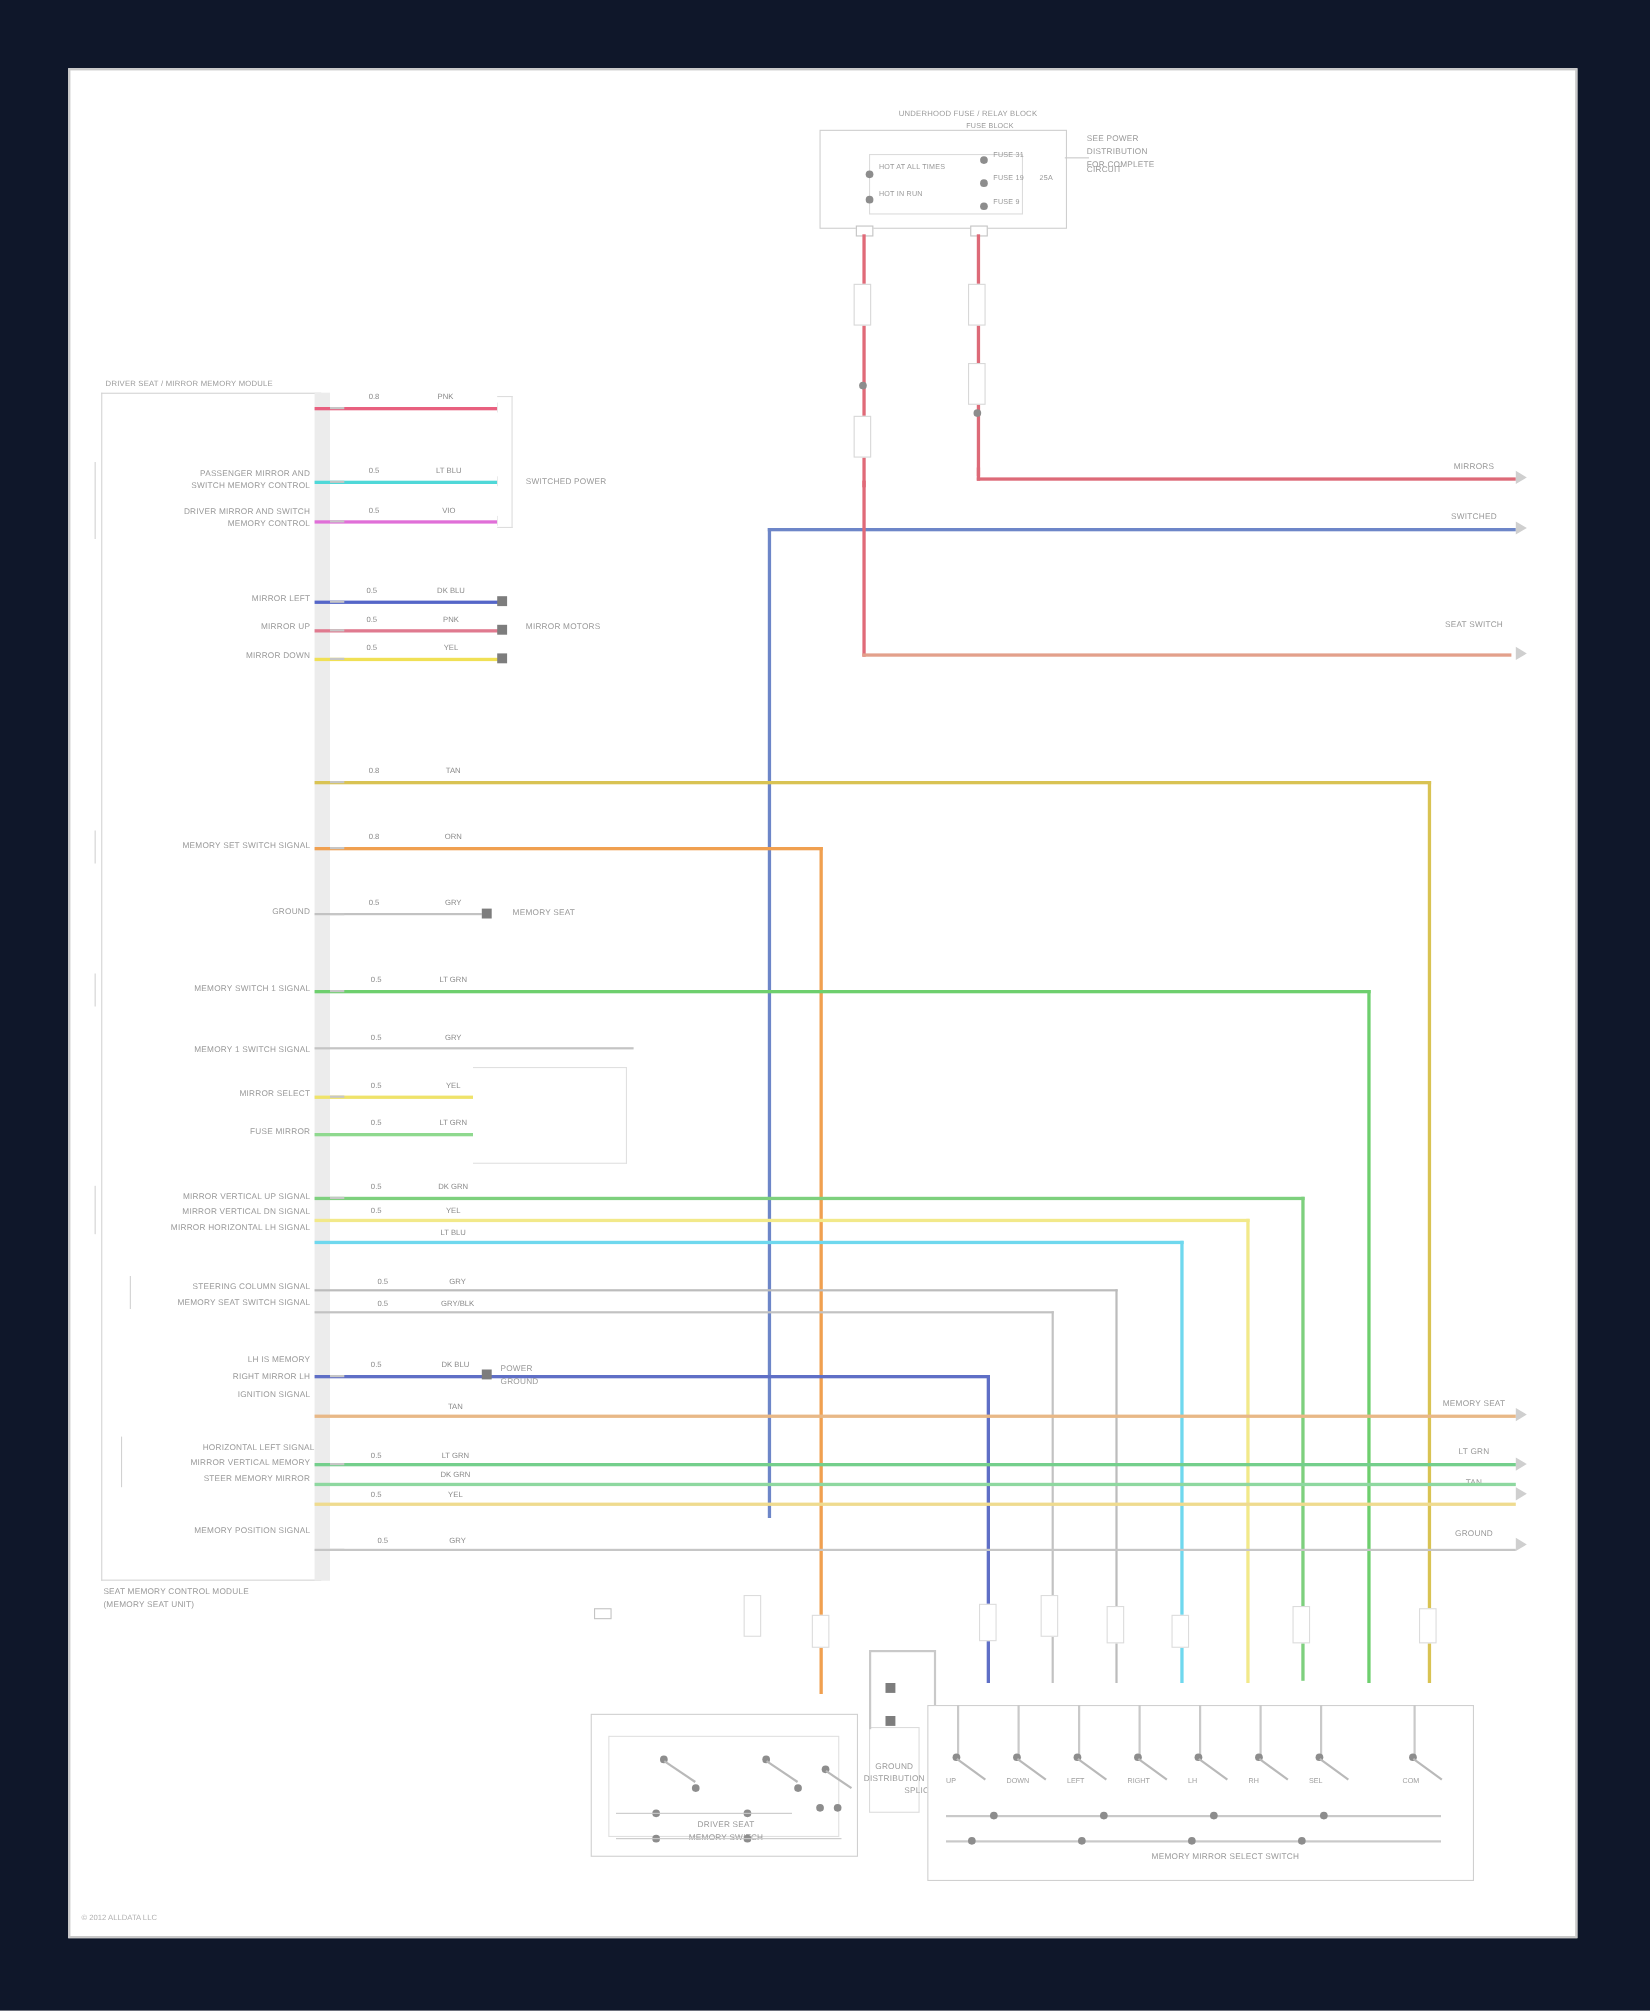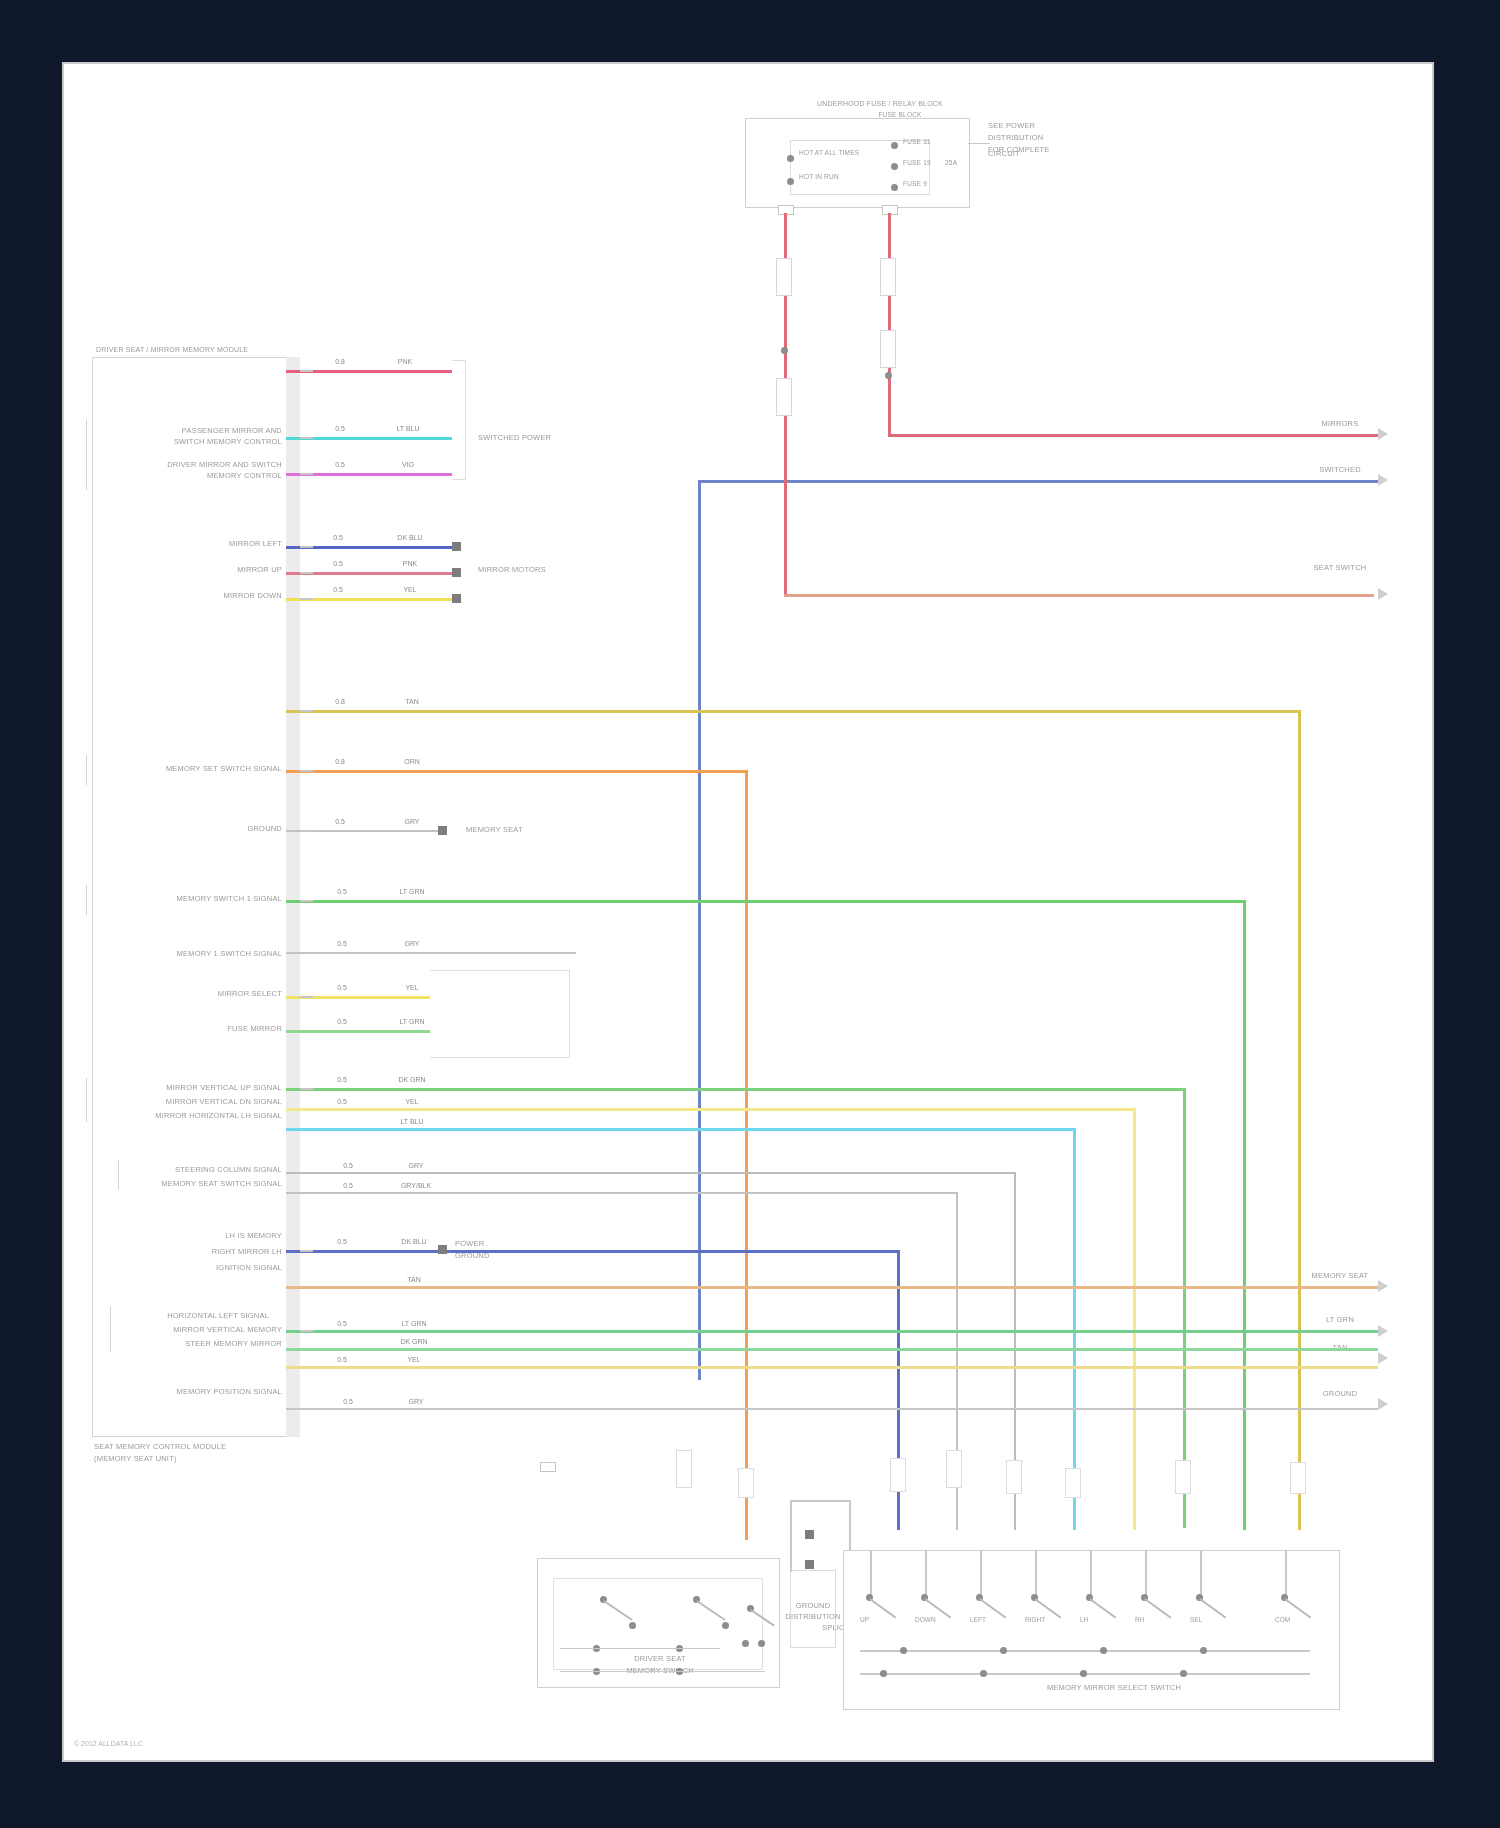--- a/index.html
+++ b/index.html
@@ -131,21 +131,21 @@
   <div class="lbl r" style="left:282px;top:990px;">MIRROR SELECT</div>
   <div class="lbl r" style="left:282px;top:1025px;">FUSE MIRROR</div>
   <div class="lbl r" style="left:282px;top:1084px;">MIRROR VERTICAL UP SIGNAL</div>
   <div class="lbl r" style="left:282px;top:1098px;">MIRROR VERTICAL DN SIGNAL</div>
   <div class="lbl r" style="left:282px;top:1112px;">MIRROR HORIZONTAL LH SIGNAL</div>
   <div class="lbl r" style="left:282px;top:1166px;">STEERING COLUMN SIGNAL</div>
   <div class="lbl r" style="left:282px;top:1180px;padding-left:27px;">MEMORY SEAT SWITCH SIGNAL</div>
   <div class="lbl r" style="left:282px;top:1232px;">LH IS MEMORY</div>
   <div class="lbl r" style="left:282px;top:1248px;">RIGHT MIRROR LH</div>
   <div class="lbl r" style="left:282px;top:1264px;">IGNITION SIGNAL</div>
-  <div class="lbl r" style="left:269px;top:1312px;">HORIZONTAL LEFT SIGNAL</div>
+  <div class="lbl r" style="left:286px;top:1312px;">HORIZONTAL LEFT SIGNAL</div>
   <div class="lbl r" style="left:282px;top:1326px;">MIRROR VERTICAL MEMORY</div>
   <div class="lbl r" style="left:282px;top:1340px;">STEER MEMORY MIRROR</div>
   <div class="lbl r" style="left:282px;top:1388px;">MEMORY POSITION SIGNAL</div>
 
   <div class="grp" style="left:86px;top:420px;height:70px;"></div>
   <div class="grp" style="left:86px;top:755px;height:30px;"></div>
   <div class="grp" style="left:86px;top:885px;height:30px;"></div>
   <div class="grp" style="left:86px;top:1078px;height:44px;"></div>
   <div class="grp" style="left:118px;top:1160px;height:30px;"></div>
   <div class="grp" style="left:110px;top:1306px;height:46px;"></div>

